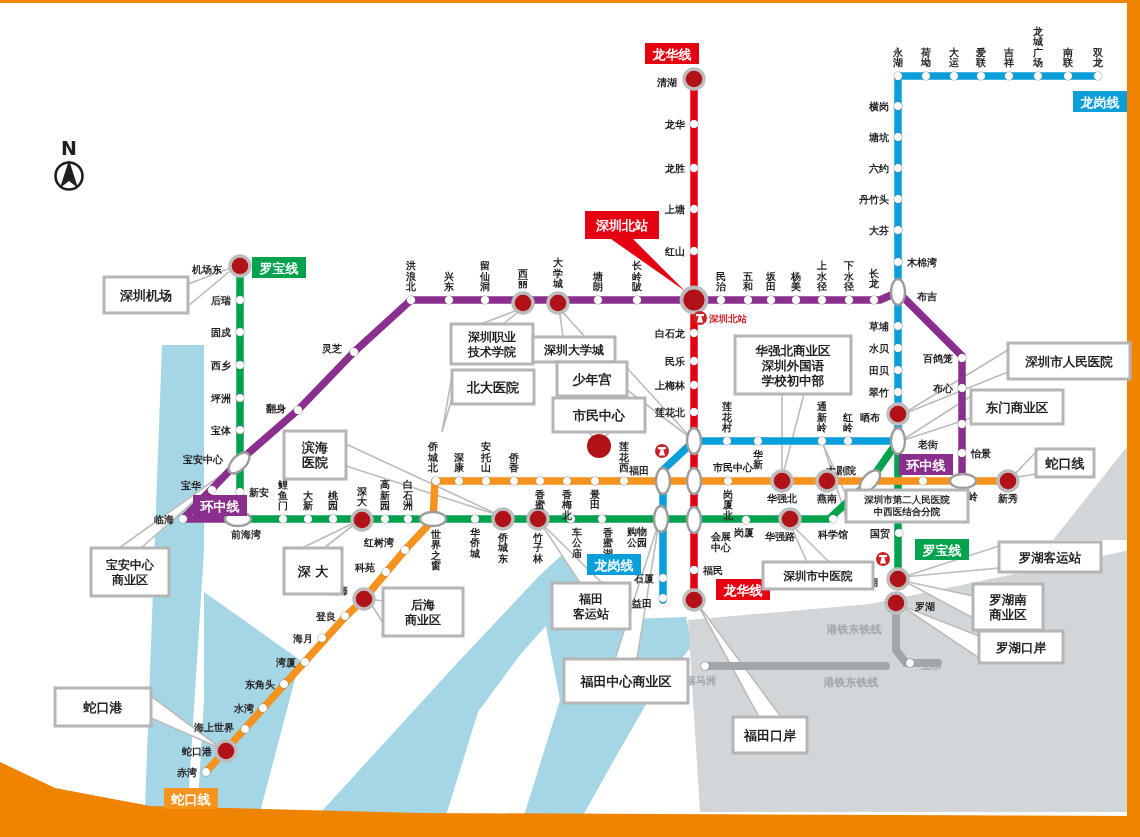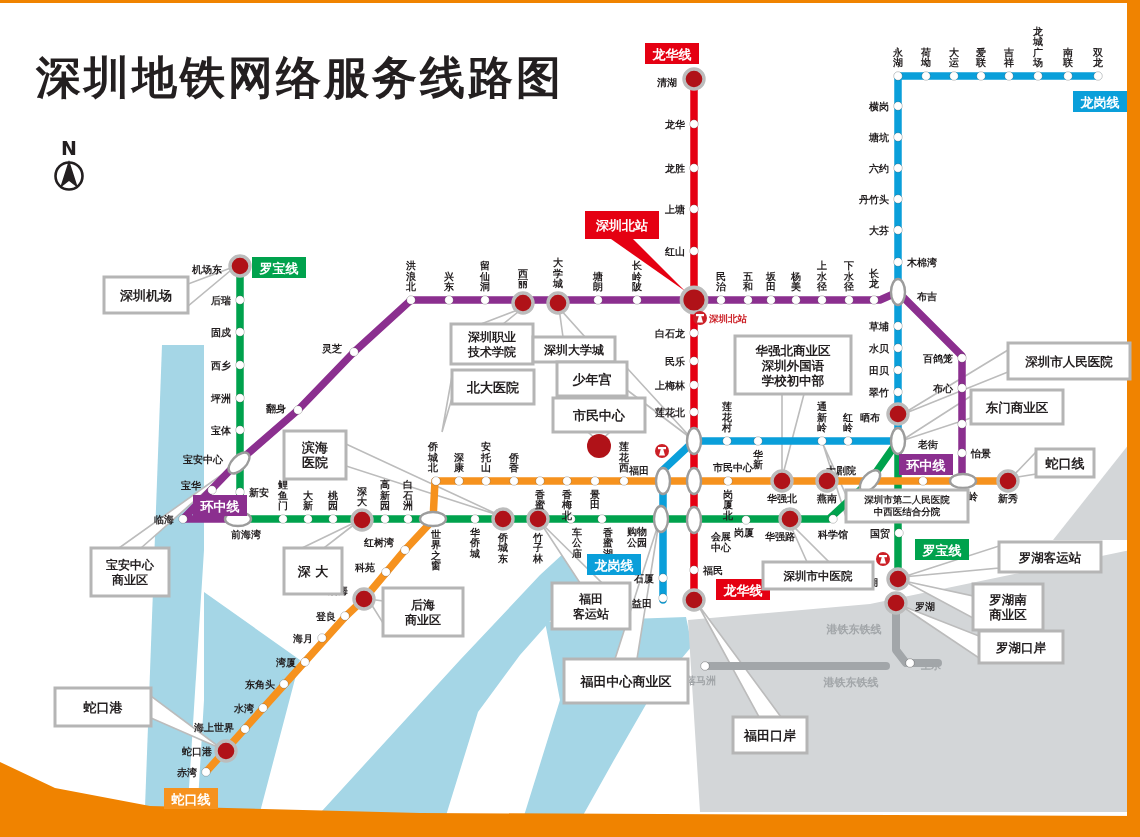--- a/index.html
+++ b/index.html
@@ -7,21 +7,20 @@
           font-family:"DejaVu Sans","Liberation Sans",sans-serif;}
   #map{position:absolute;left:0;top:0;}
   #page-title{position:absolute;left:36px;top:48px;font-size:45px;font-weight:800;
               color:#231f20;letter-spacing:3px;white-space:nowrap;z-index:5;}
   text{font-family:"DejaVu Sans","Liberation Sans",sans-serif;}
 </style>
 </head>
 <body>
 
 <div id="canvas">
-  <div id="page-title">深圳地铁网络服务线路图</div>
   <svg id="map" width="1140" height="837" viewBox="0 0 1140 837">
       <g>
         <polygon points="162,345 204,345 204,550 186,835 144,835" fill="#a5d6e6"></polygon>
         <polygon points="204,592 300,660 254,835 196,835 204,700" fill="#a5d6e6"></polygon>
         <polygon points="300,835 460,660 540,575 565,552 592,574 520,655 478,712 440,835" fill="#a5d6e6"></polygon>
         <polygon points="545,622 686,617 692,646 652,694 614,760 572,835 518,835 560,700" fill="#a5d6e6"></polygon>
         <polygon points="688,620 870,604 1140,548 1140,812 700,812" fill="#d3d6d8"></polygon>
         <polygon points="1053,540 1137,434 1140,458 1140,540" fill="#d3d6d8"></polygon>
         <polygon points="1020,670 1034,597 1058,597 1046,670" fill="#d3d6d8"></polygon>
       </g>

